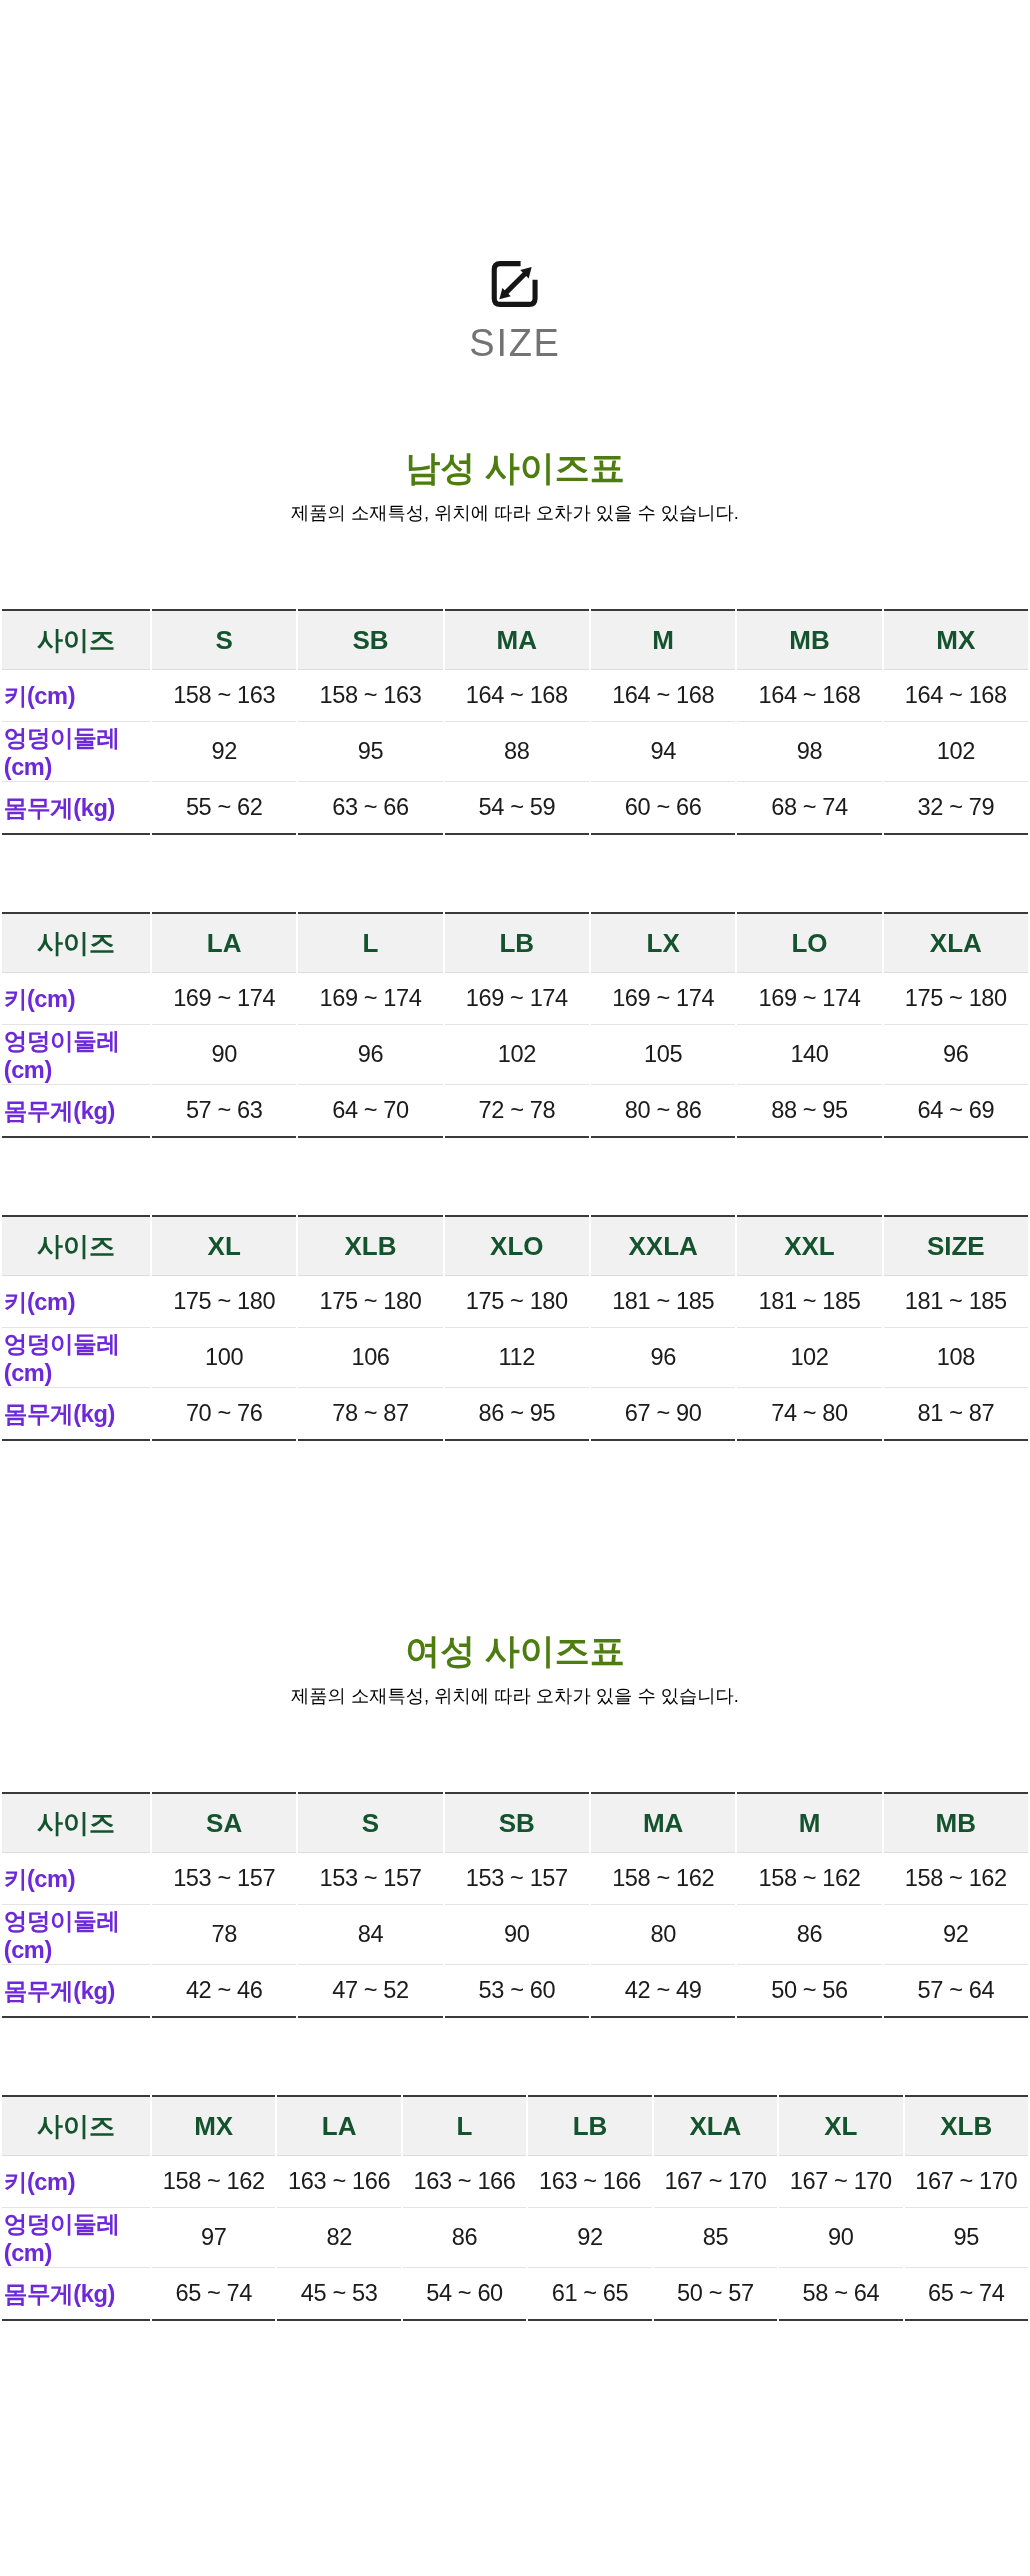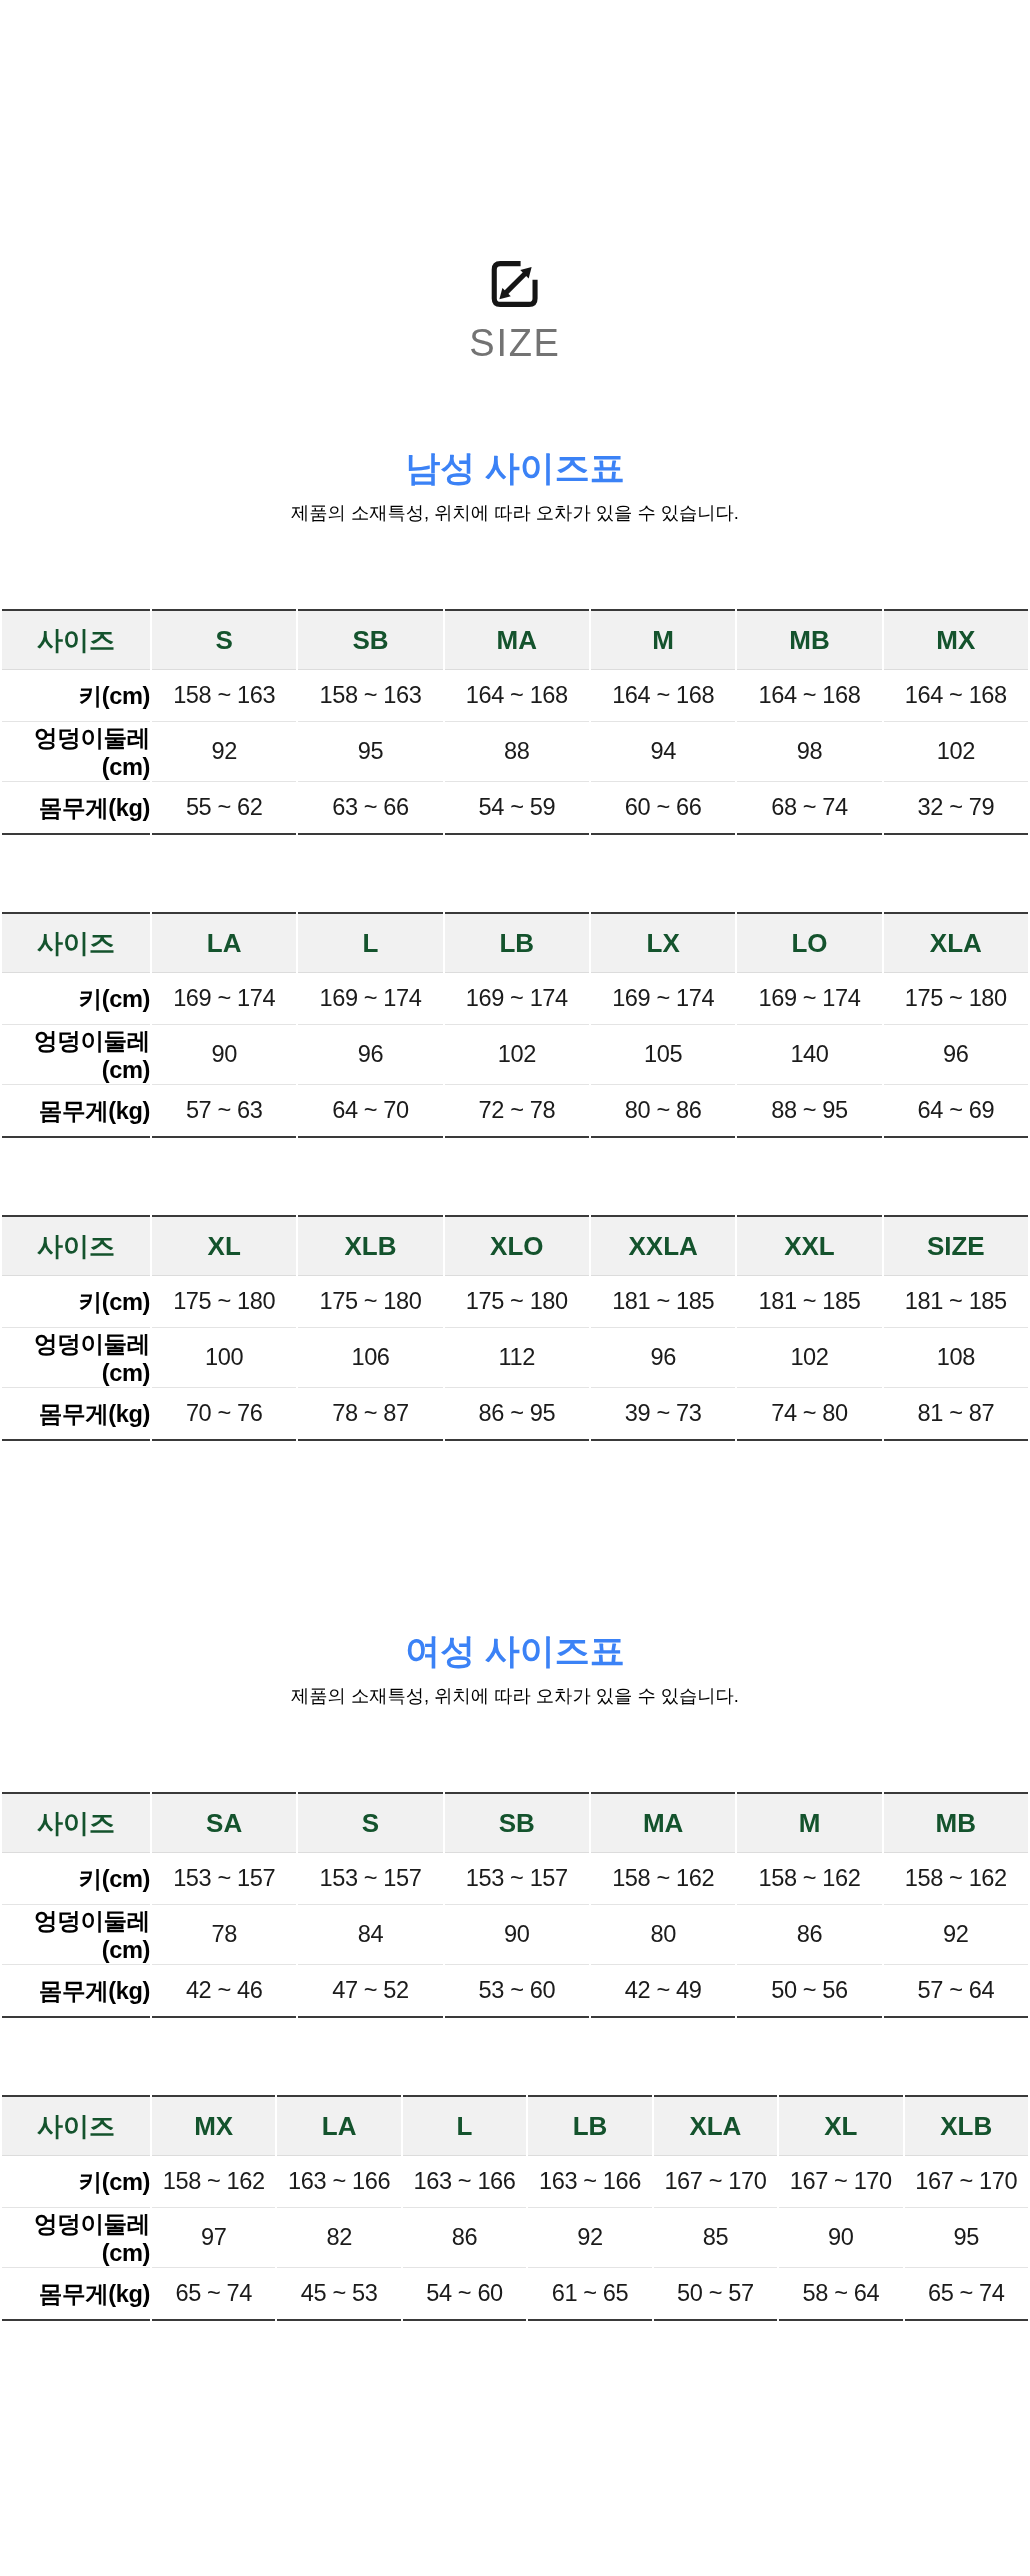--- a/index.html
+++ b/index.html
@@ -7,21 +7,21 @@
   .page{width:1030px;height:2576px;margin:0 auto;background:#fff;overflow:hidden;position:relative;}
 
   
   .size-header{padding-top:257px;text-align:center;}
   .size-icon{display:block;margin:0 auto;}
   .size-word{margin-top:12.2px;font-size:38px;font-weight:500;letter-spacing:1.7px;color:#737373;line-height:1.1;}
 
   
   .size-section{margin-top:83px;}
   .size-section + .size-section{margin-top:190px;}
-  .section-title{margin:0;font-size:35px;font-weight:700;text-align:center;color:#3b82f6;line-height:1.15;}
+  .section-title{margin:0;font-size:35px;font-weight:700;text-align:center;color:#4d7c0f;line-height:1.15;}
   .section-subtitle{margin:14px 0 0;font-size:18.3px;font-weight:400;color:#000000;text-align:center;line-height:1.2;}
 
   
   table.size-table{width:1030px;table-layout:fixed;border-collapse:separate;border-spacing:2.6px 0;margin-top:77px;}
   .tables table.size-table:first-child{margin-top:85px;}
 
   table.size-table th,table.size-table td{padding:0;vertical-align:middle;}
 
   table.size-table thead th{
     background:#f1f1f1;
@@ -33,21 +33,21 @@
   table.size-table thead th.corner{width:148px;}
 
   table.size-table tbody td,
   table.size-table tbody th{
     height:51px;
     border-bottom:0.9px solid #e4e4e4;
     font-size:23.6px;font-weight:400;color:#1b1b1b;text-align:center;
     letter-spacing:-0.4px;
   }
   table.size-table tbody th.row-label{
-    text-align:right;padding-left:1.7px;font-size:23.6px;font-weight:700;color:#000000;margin-left:29px;
+    text-align:left;padding-left:1.7px;font-size:23.6px;font-weight:700;color:#6d28d9;margin-left:29px;
   }
   table.size-table tbody tr:last-child td,
   table.size-table tbody tr:last-child th{
     border-bottom:2.6px solid #3a3a3a;
   }
 </style>
 </head>
 <body>
 
 <div class="page">
@@ -182,21 +182,21 @@
                 <td>112</td>
                 <td>96</td>
                 <td>102</td>
                 <td>108</td>
               </tr>
               <tr>
                 <th class="row-label">몸무게(kg)</th>
                 <td>70 ~ 76</td>
                 <td>78 ~ 87</td>
                 <td>86 ~ 95</td>
-                <td>39 ~ 73</td>
+                <td>67 ~ 90</td>
                 <td>74 ~ 80</td>
                 <td>81 ~ 87</td>
               </tr>
             </tbody>
   </table>
 </div>
   </section>
 
   <section class="size-section">
     <h2 class="section-title">여성 사이즈표</h2>

